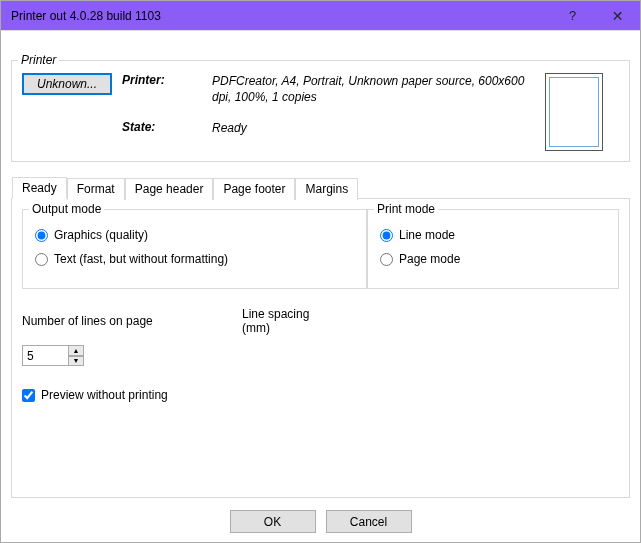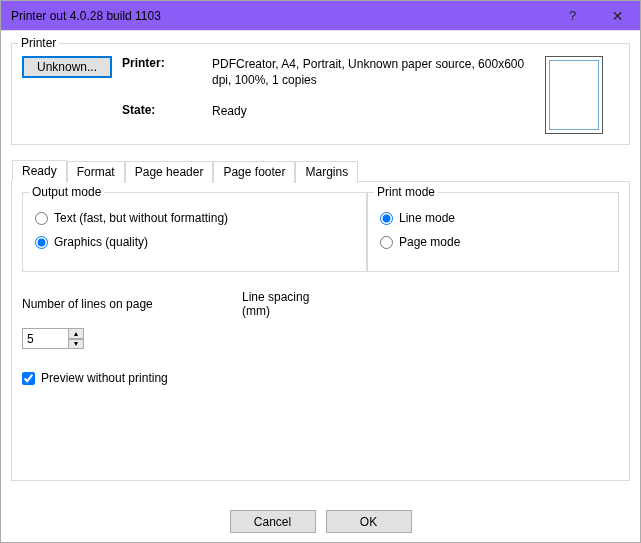--- a/index.html
+++ b/index.html
@@ -40,21 +40,22 @@
 
   .content {
     padding: 6px 10px 10px 10px;
   }
 
   
   .group {
     border: 1px solid #d9d9d9;
     position: relative;
     padding: 12px 26px 10px 10px;
-    margin-top: 6px;
+    margin-top: 23px;
+    font-style: italic;
   }
   .group-label {
     position: absolute;
     top: -8px;
     left: 6px;
     background: #fff;
     padding: 0 3px;
     color: #000;
   }
   .printer-row {
@@ -255,26 +256,26 @@
       <div class="tab">Format</div>
       <div class="tab">Page header</div>
       <div class="tab">Page footer</div>
       <div class="tab">Margins</div>
     </div>
     <div class="tabbody">
       <div class="two-col">
         <div class="subgroup" style="flex:0 0 345px">
           <span class="subgroup-label">Output mode</span>
           <label class="radio-row">
+            <input type="radio" name="outmode" checked="" style="">
+            <span>Graphics (quality)</span>
+          </label>
+          <label class="radio-row">
             <input type="radio" name="outmode" style="">
             <span>Text (fast, but without formatting)</span>
-          </label>
-          <label class="radio-row">
-            <input type="radio" name="outmode" checked="" style="">
-            <span>Graphics (quality)</span>
           </label>
         </div>
         <div class="subgroup">
           <span class="subgroup-label">Print mode</span>
           <label class="radio-row">
             <input type="radio" name="pmode" checked="" style="">
             <span>Line mode</span>
           </label>
           <label class="radio-row">
             <input type="radio" name="pmode" style="">
@@ -299,15 +300,15 @@
       <label class="check-row" style="margin-top:12px">
         <input type="checkbox" checked="" style="">
         <span>Preview without printing</span>
       </label>
     </div>
   </div>
 
 </div>
 
 <div class="footer">
+  <button class="dlg-btn">OK</button>
   <button class="dlg-btn">Cancel</button>
-  <button class="dlg-btn">OK</button>
 </div>
 
 </body></html>

